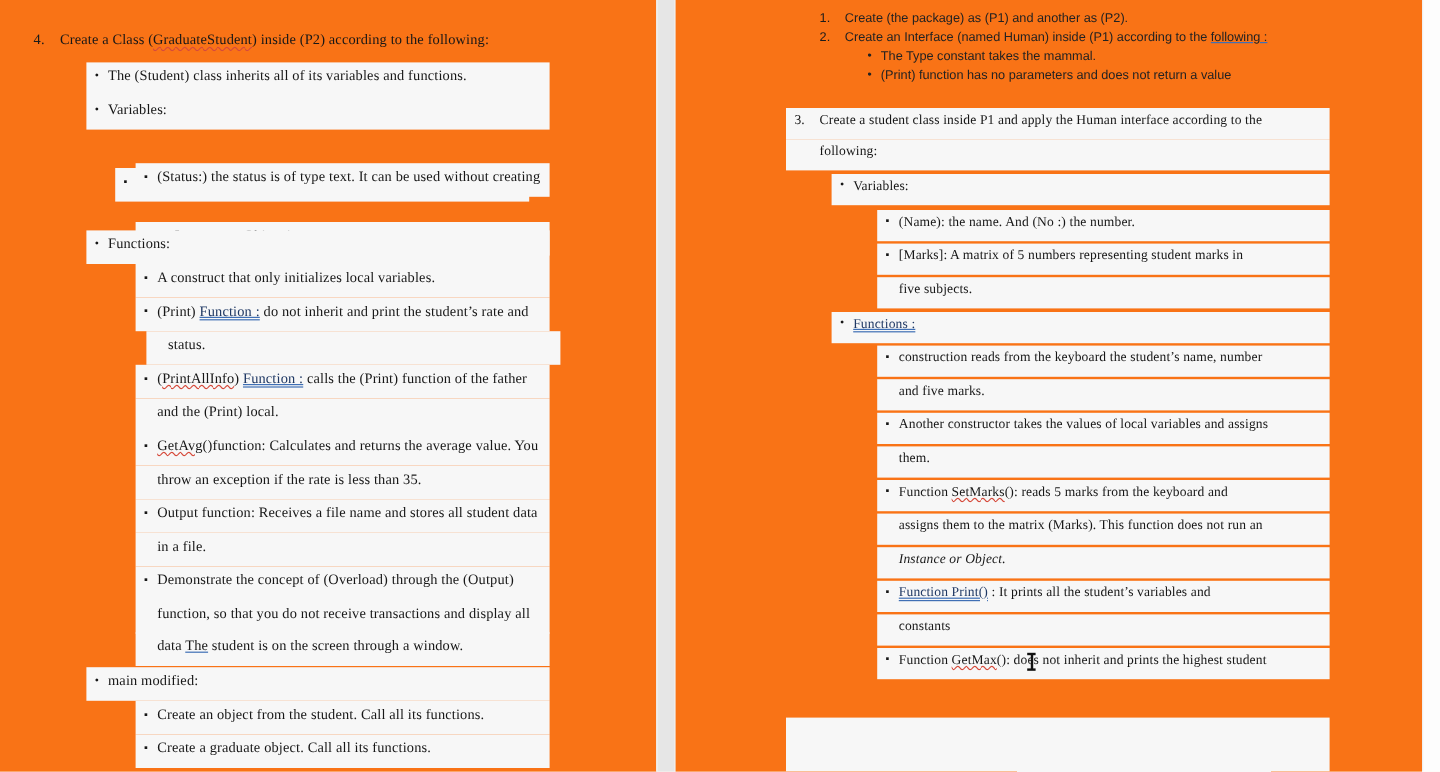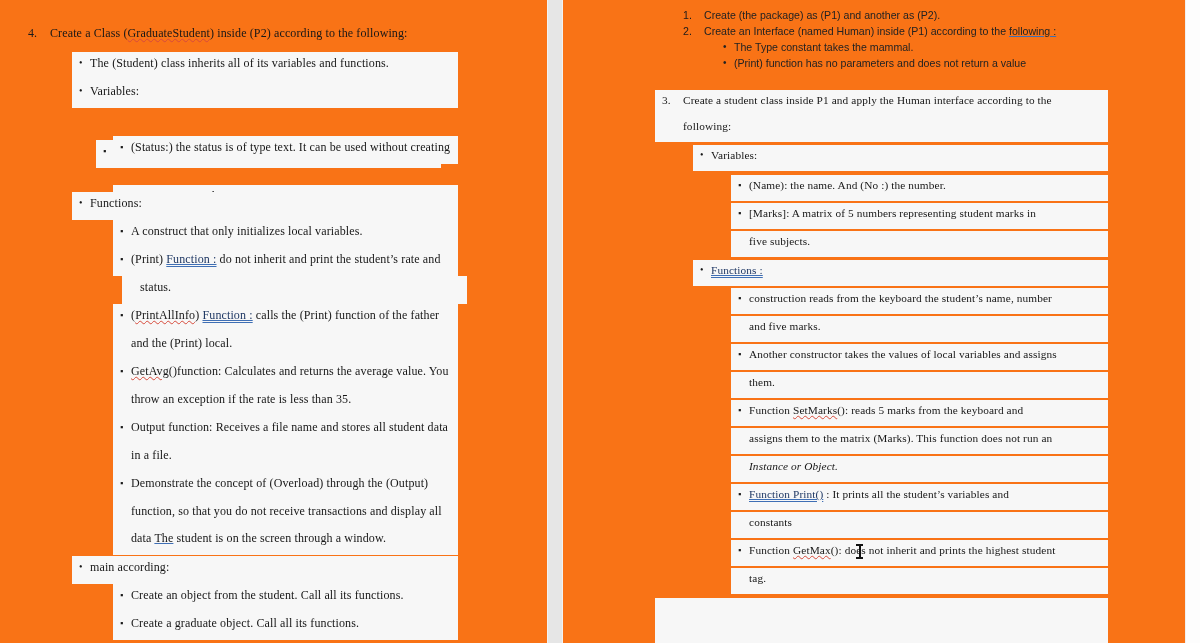--- a/index.html
+++ b/index.html
@@ -235,21 +235,21 @@
 
     <div class="row band" style="position:absolute; left:113px; top:500px; width:345px; height:28px; padding:5px 0 0 18px;">
       <span>function, so that you do not receive transactions and display all</span>
     </div>
 
     <div class="row band" style="position:absolute; left:113px; top:516px; width:345px; height:28px; padding:5px 0 0 18px;margin-top:11px;">
       <span>data <span class="grammar-plain">The</span> student is on the screen through a window.</span>
     </div>
 
     <div class="row band" style="position:absolute; left:72px; top:556px; width:386px; height:28px; padding:5px 0 0 18px;">
-      <span class="disc"></span><span>main according:</span>
+      <span class="disc"></span><span>main modified:</span>
     </div>
 
     <div class="row band" style="position:absolute; left:113px; top:584px; width:345px; height:28px; padding:5px 0 0 18px;">
       <span class="square"></span><span>Create an object from the student. Call all its functions.</span>
     </div>
 
     <div class="row band" style="position:absolute; left:113px; top:612px; width:345px; height:28px; padding:5px 0 0 18px;">
       <span class="square"></span><span>Create a graduate object. Call all its functions.</span>
     </div>
 
@@ -336,23 +336,20 @@
     </div>
 
     <div class="row band" style="position:absolute; left:168px; top:512px; width:377px; height:26px; padding:5px 0 0 18px;">
       <span>constants</span>
     </div>
 
     <div class="row band" style="position:absolute; left:168px; top:540px; width:377px; height:26px; padding:5px 0 0 18px;">
       <span class="square"></span><span>Function <span class="spell">GetMax</span>(): does not inherit and prints the highest student</span>
     </div>
 
-    <div class="row band" style="position:absolute; left:168px; top:568px; width:377px; height:26px; padding:5px 0 0 18px;">
-      <span>tag.</span>
-    </div>
 
     <div class="row band" style="position:absolute; left:92px; top:598px; width:453px; height:45px;"></div>
 
   </div>
 
   <div id="right-margin-edge"></div>
 
   <div id="text-caret">
     <div class="cap-t"></div>
     <div class="stem"></div>

